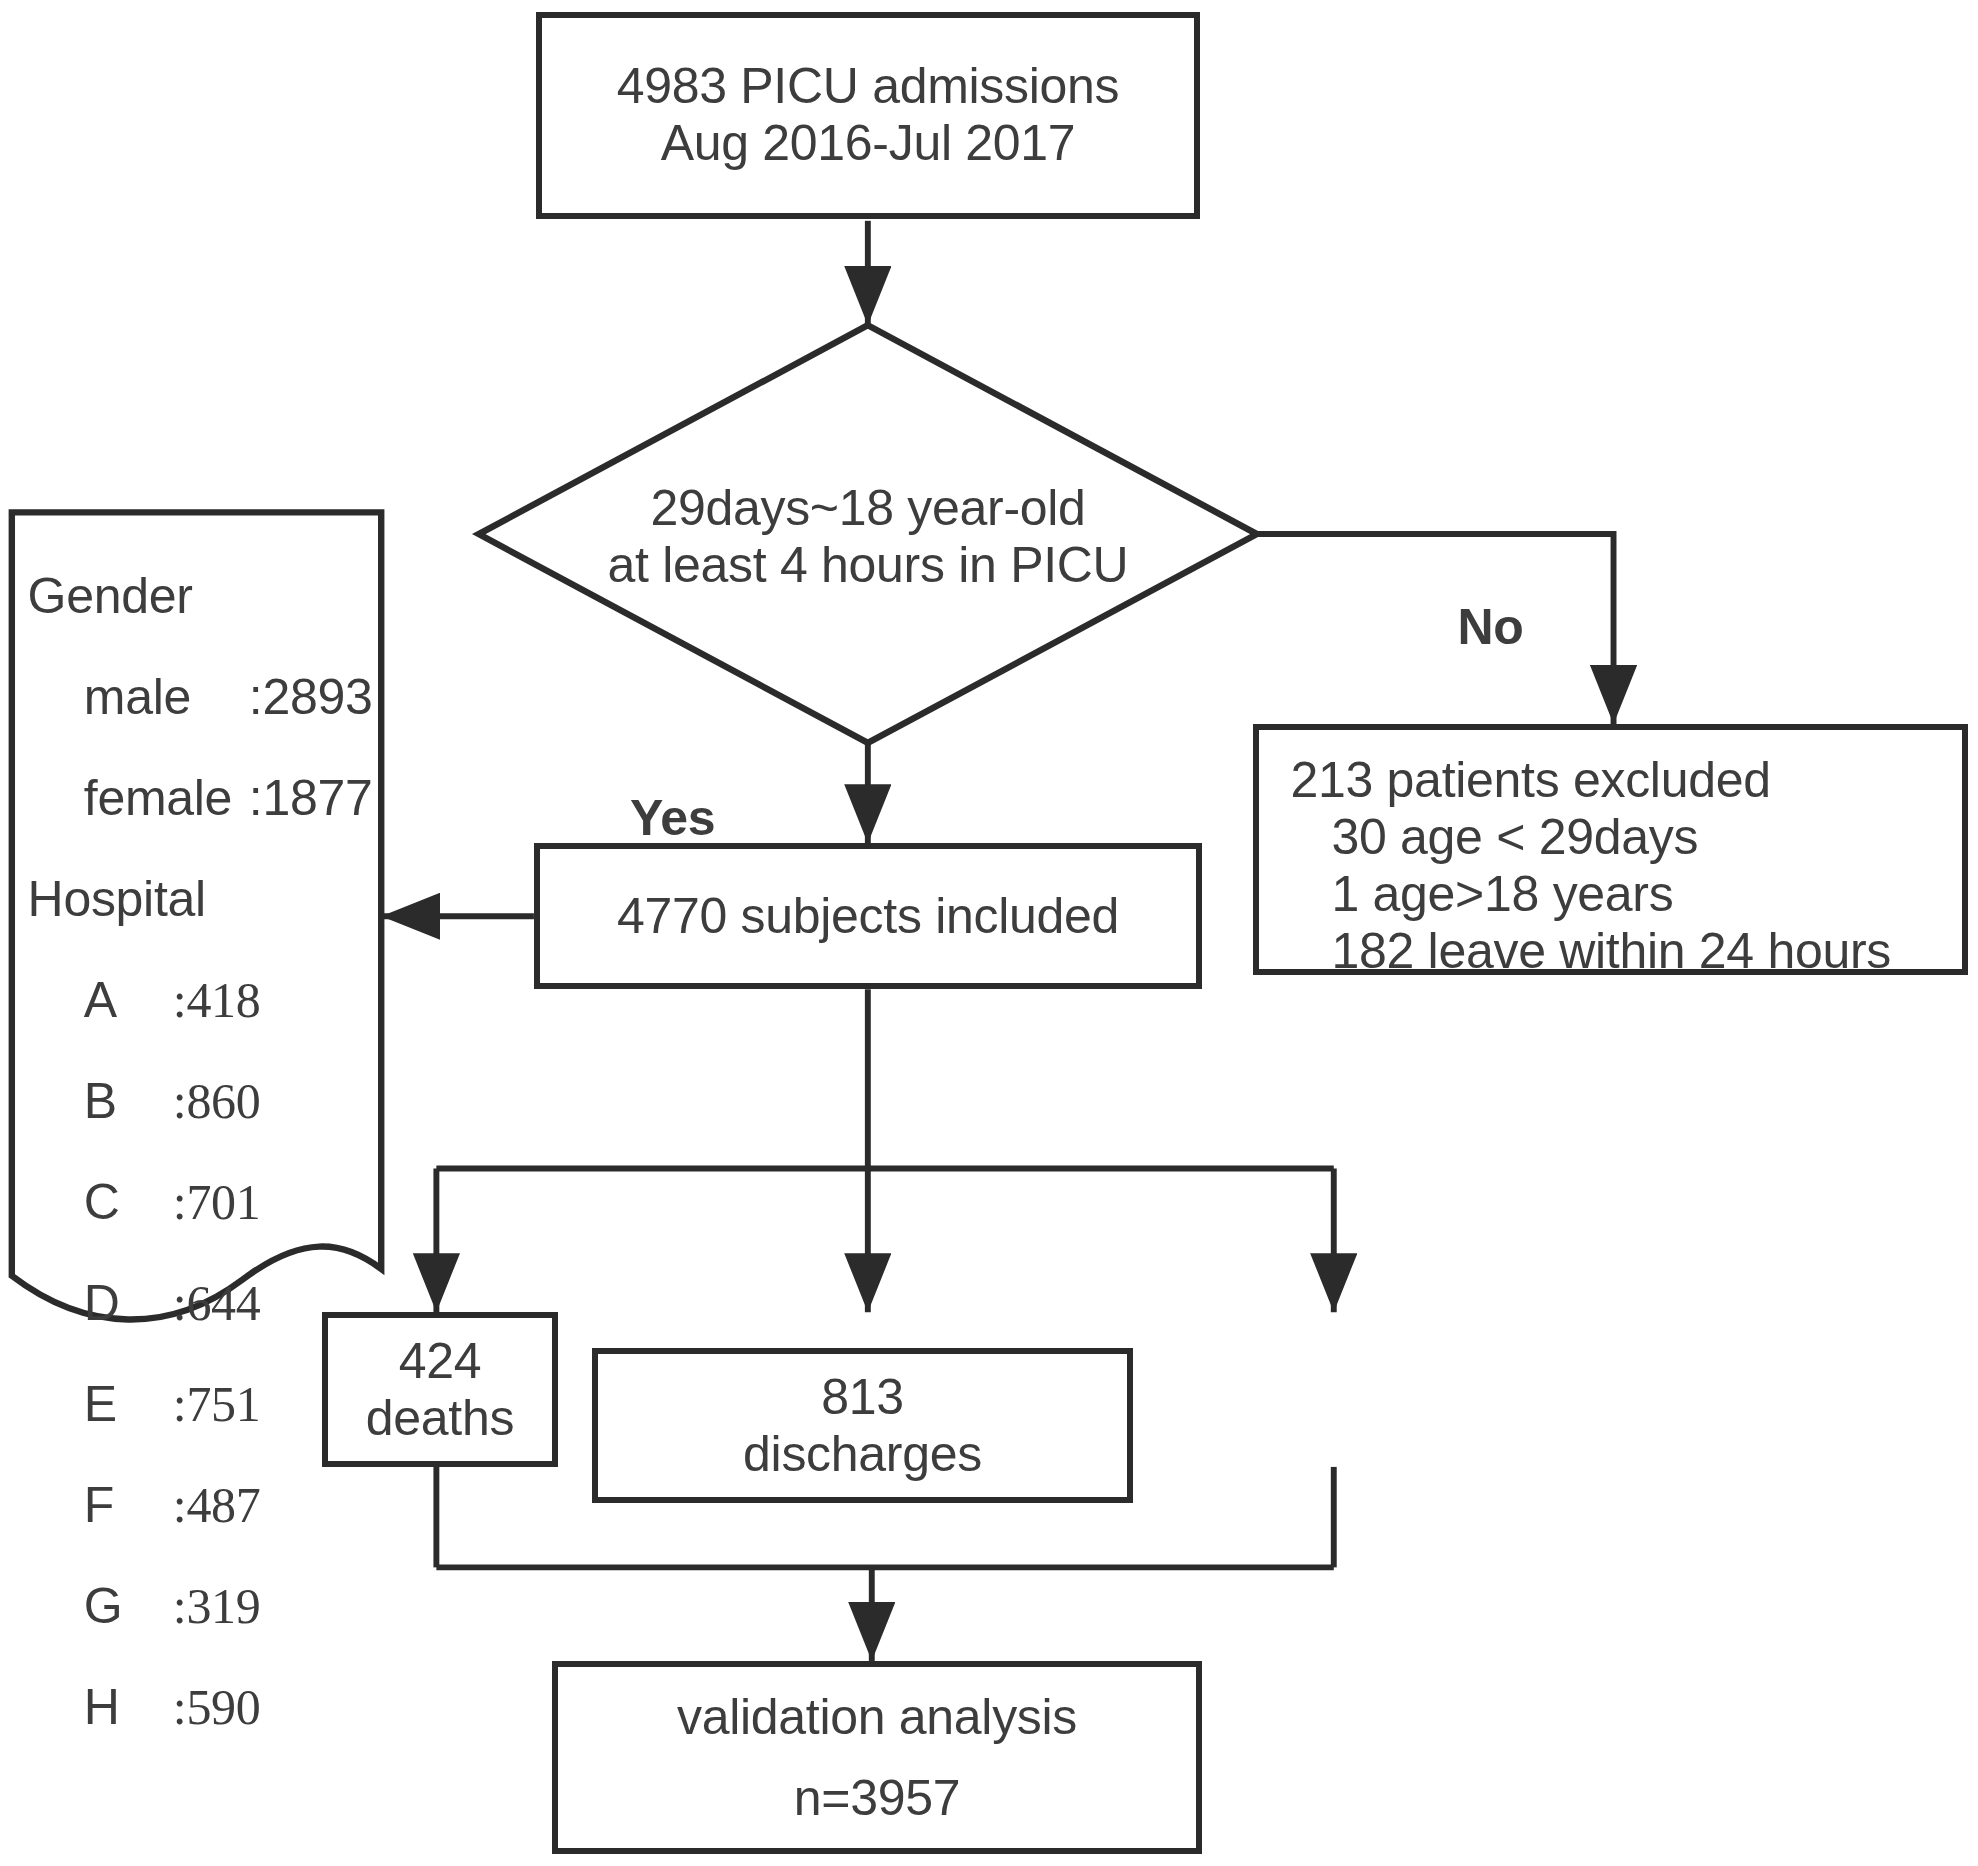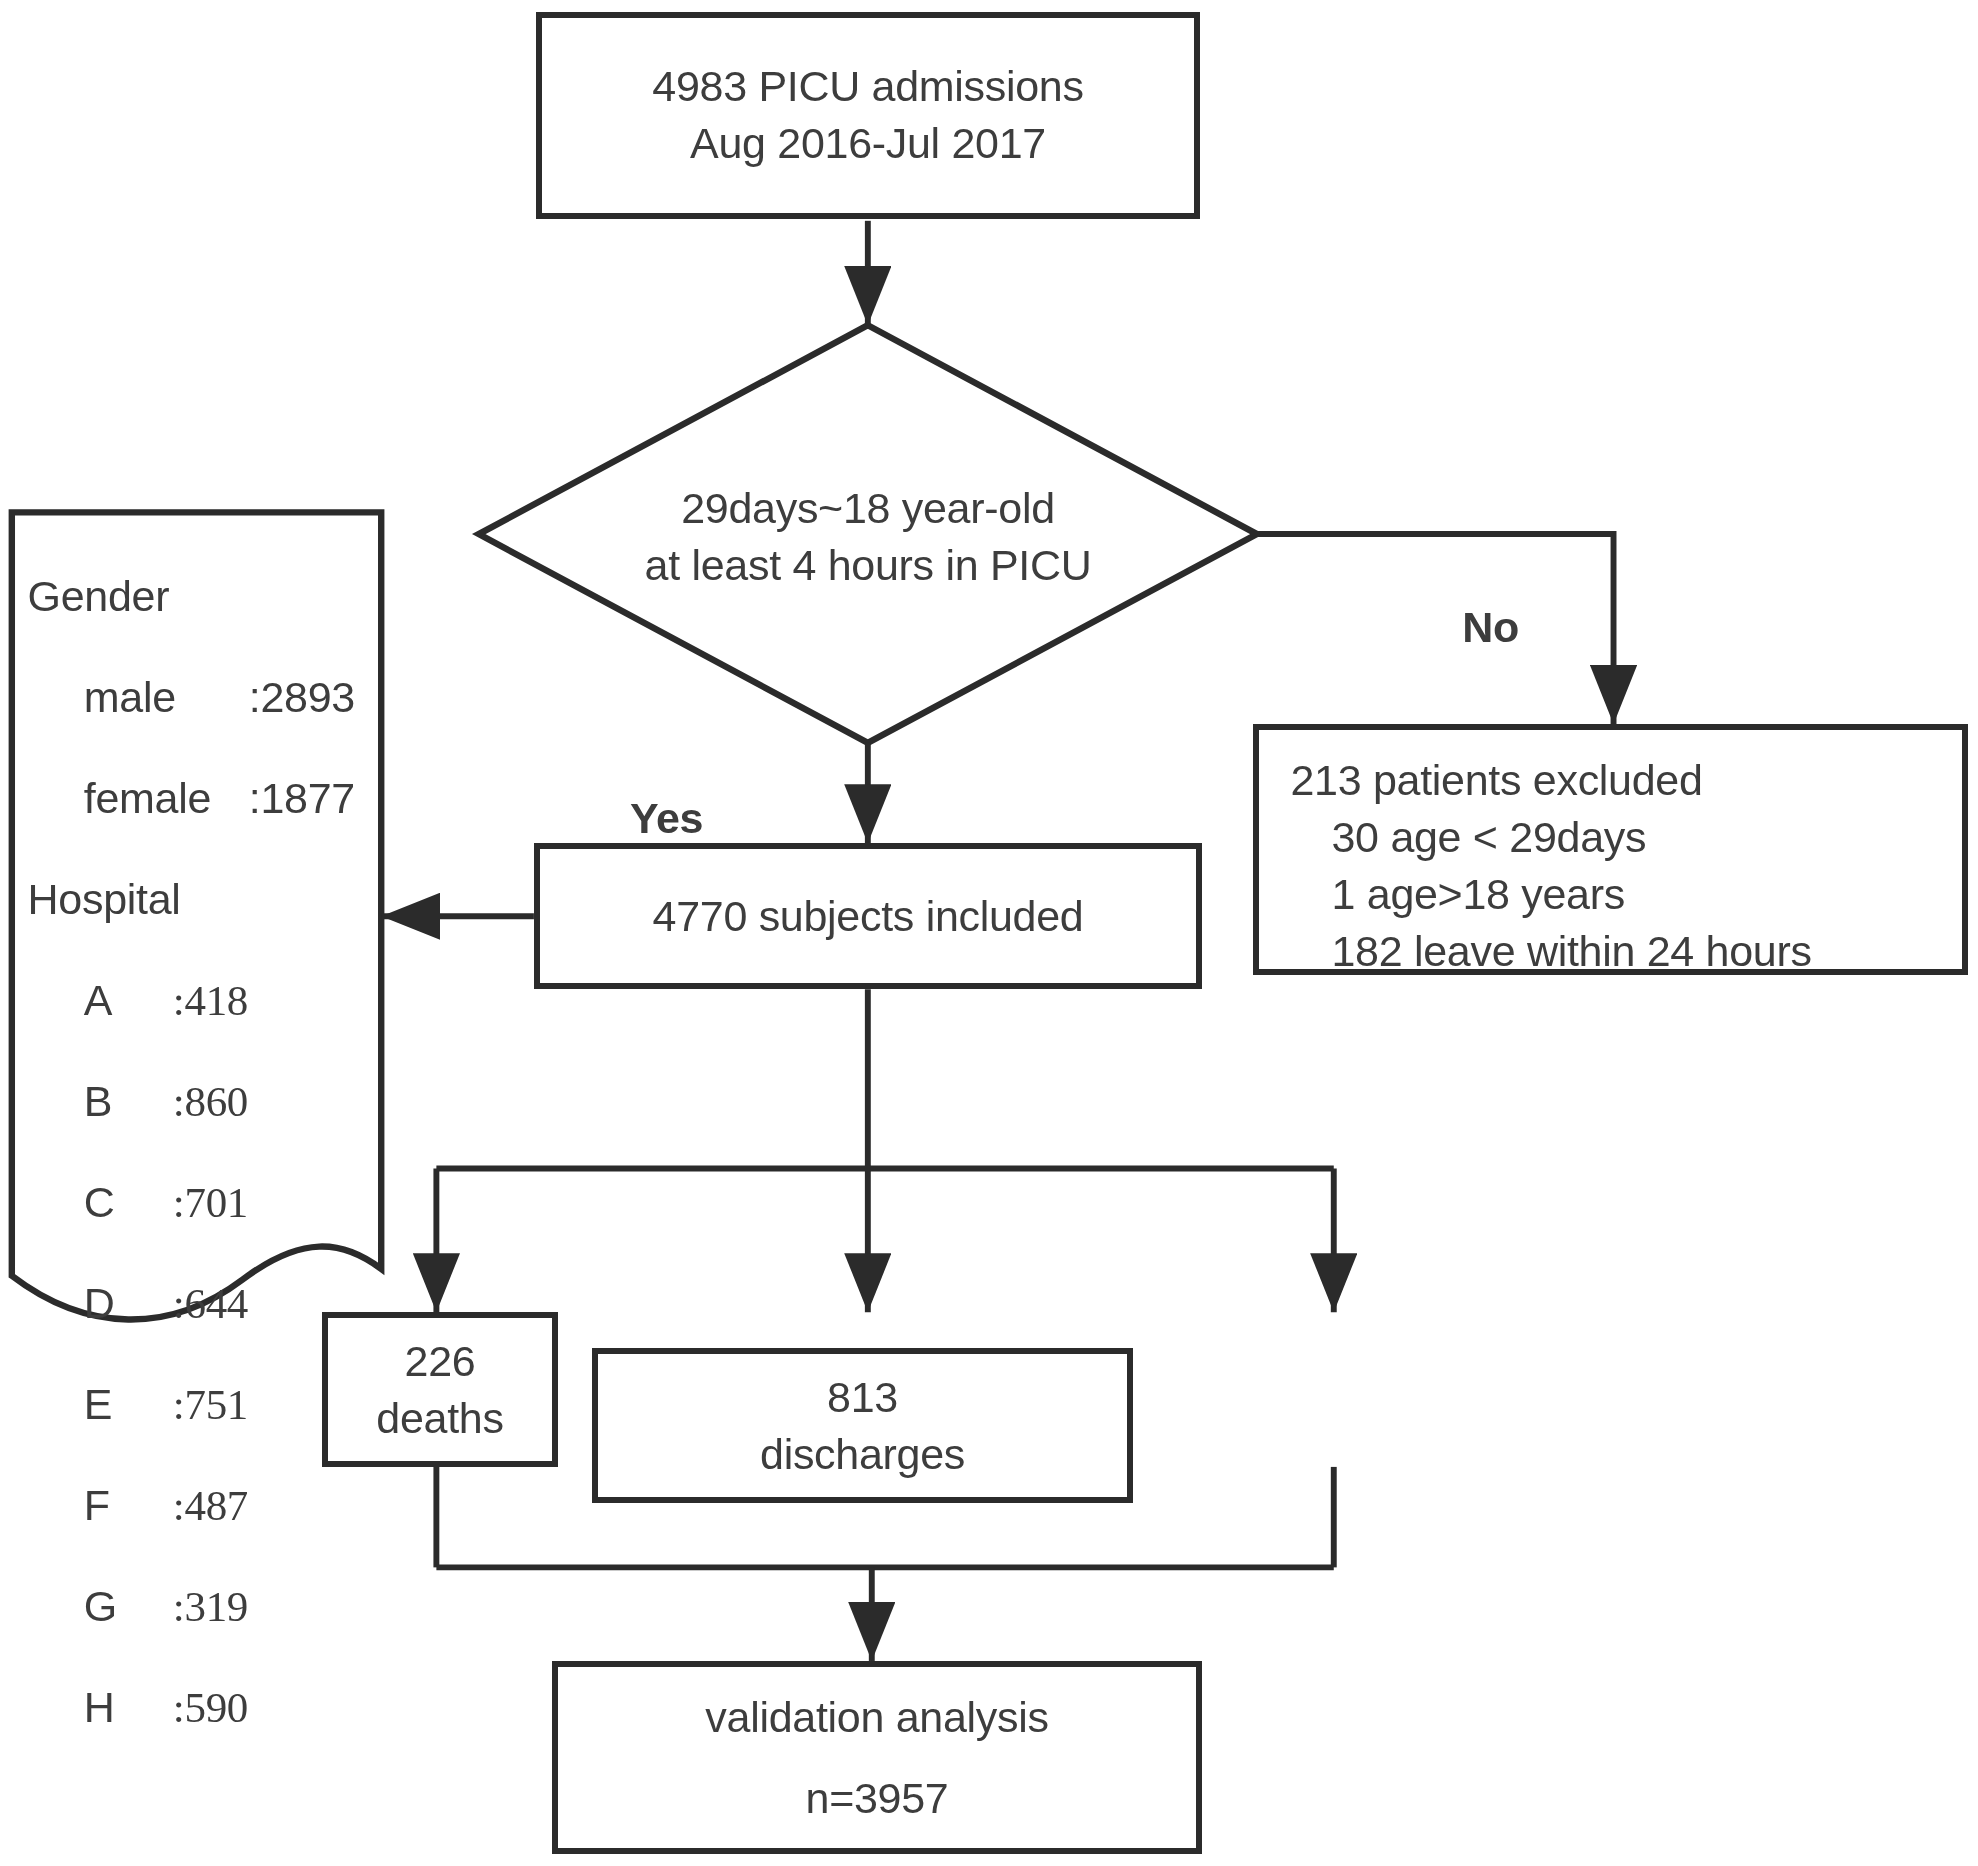--- a/index.html
+++ b/index.html
@@ -7,21 +7,21 @@
     --text: #3d3d3d;
     --bg: #ffffff;
   }
   html, body { margin: 0; padding: 0; background: var(--bg); }
   .canvas {
     position: relative;
     width: 1978px;
     height: 1867px;
     background: var(--bg);
     font-family: "Liberation Sans", "DejaVu Sans", sans-serif;
-    font-size: 43px;
+    font-size: 50px;
     color: var(--text);
     letter-spacing: -0.3px;
     overflow: hidden;
   }
   svg.wires {
     position: absolute;
     left: 0; top: 0;
     width: 1978px; height: 1867px;
   }
   .wire {
@@ -179,21 +179,21 @@
       <span class="lbl">G</span>
       <span class="val">:319</span>
     </div>
     <div class="note-row hosp">
       <span class="lbl">H</span>
       <span class="val">:590</span>
     </div>
   </div>
 
   <div class="node" id="deaths-box">
-    <div>226</div>
+    <div>424</div>
     <div>deaths</div>
   </div>
 
   <div class="node" id="discharges-box">
     <div>813</div>
     <div>discharges</div>
   </div>
 
 
   <div class="node" id="validation-box">

